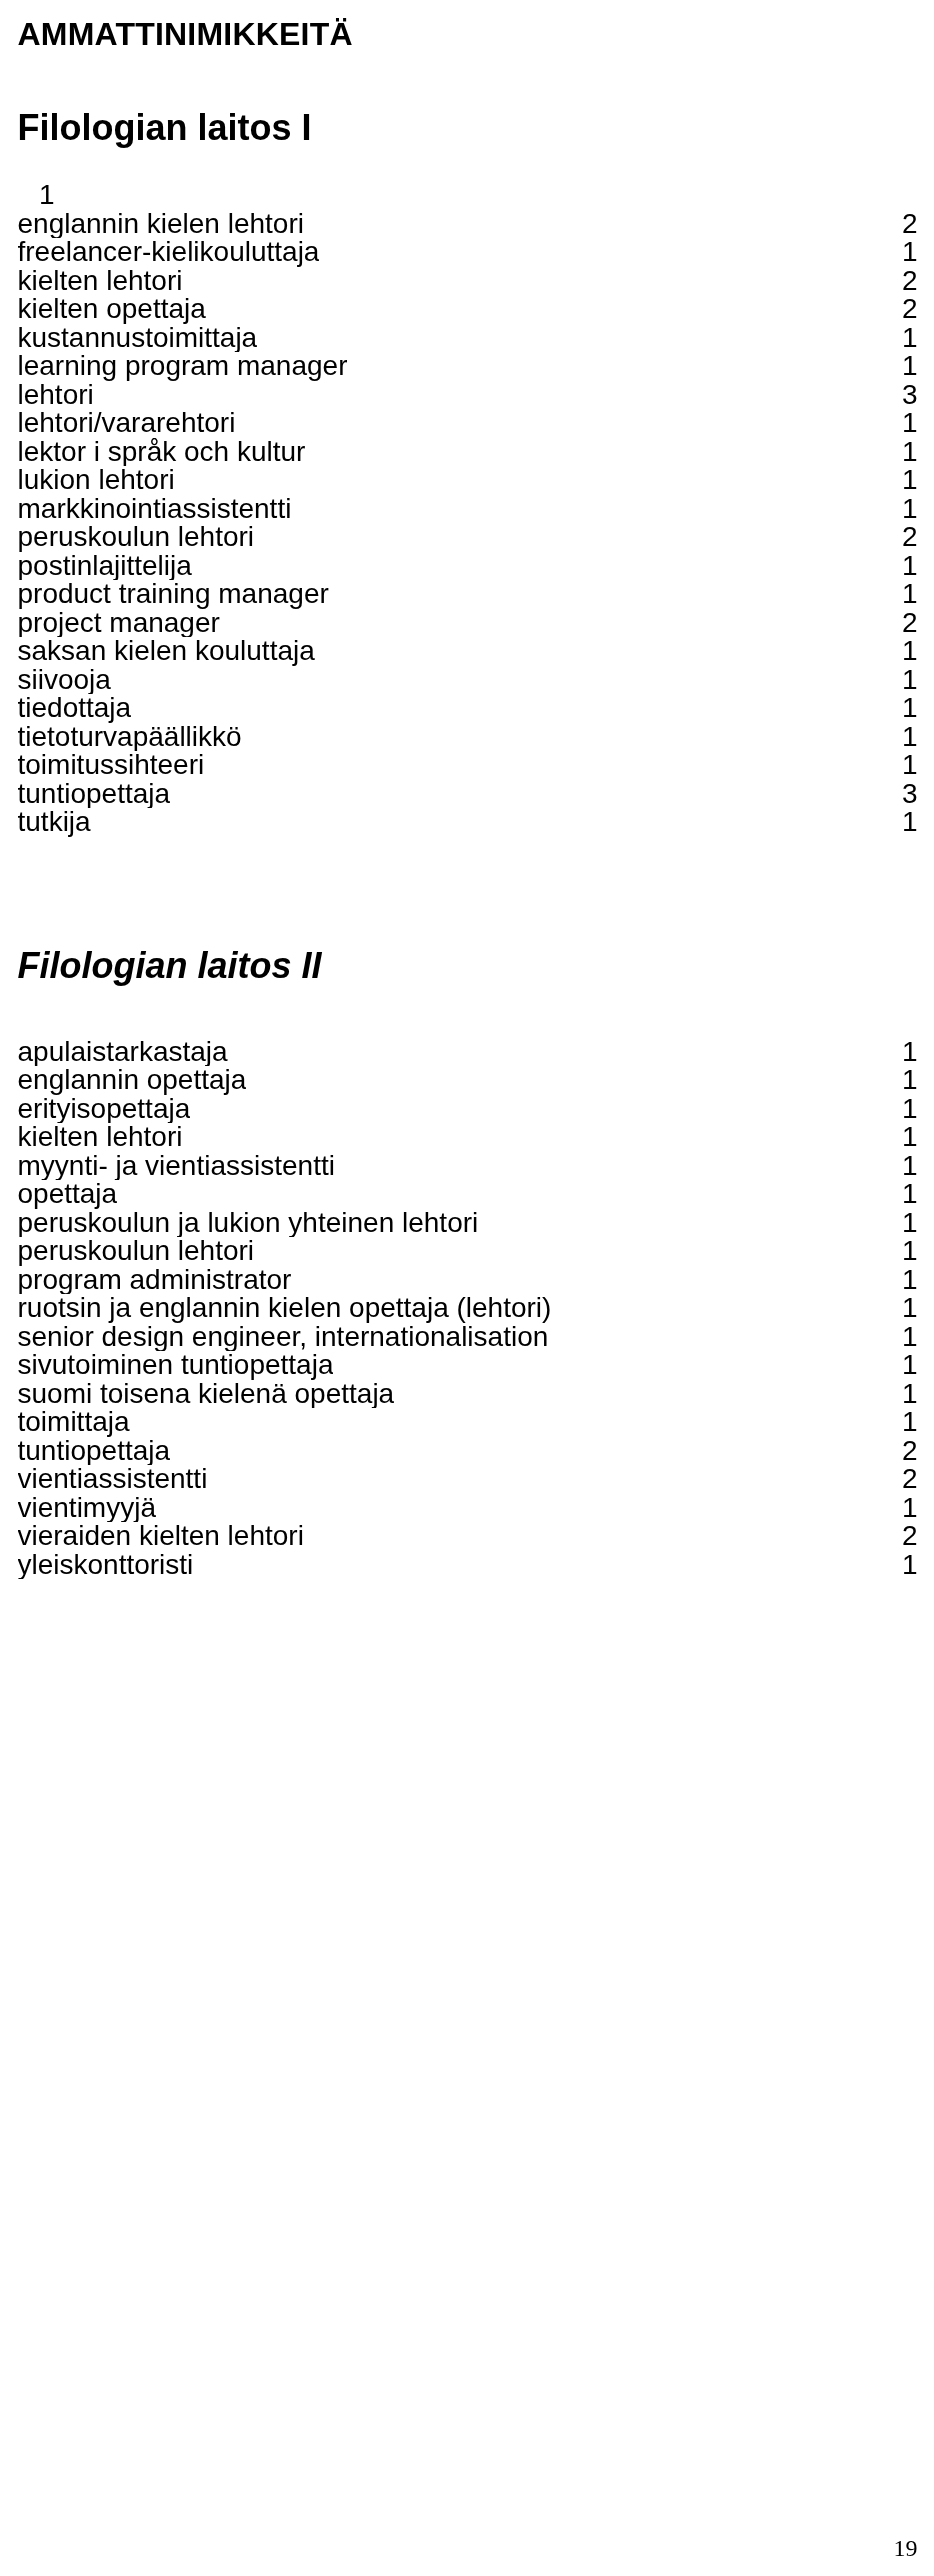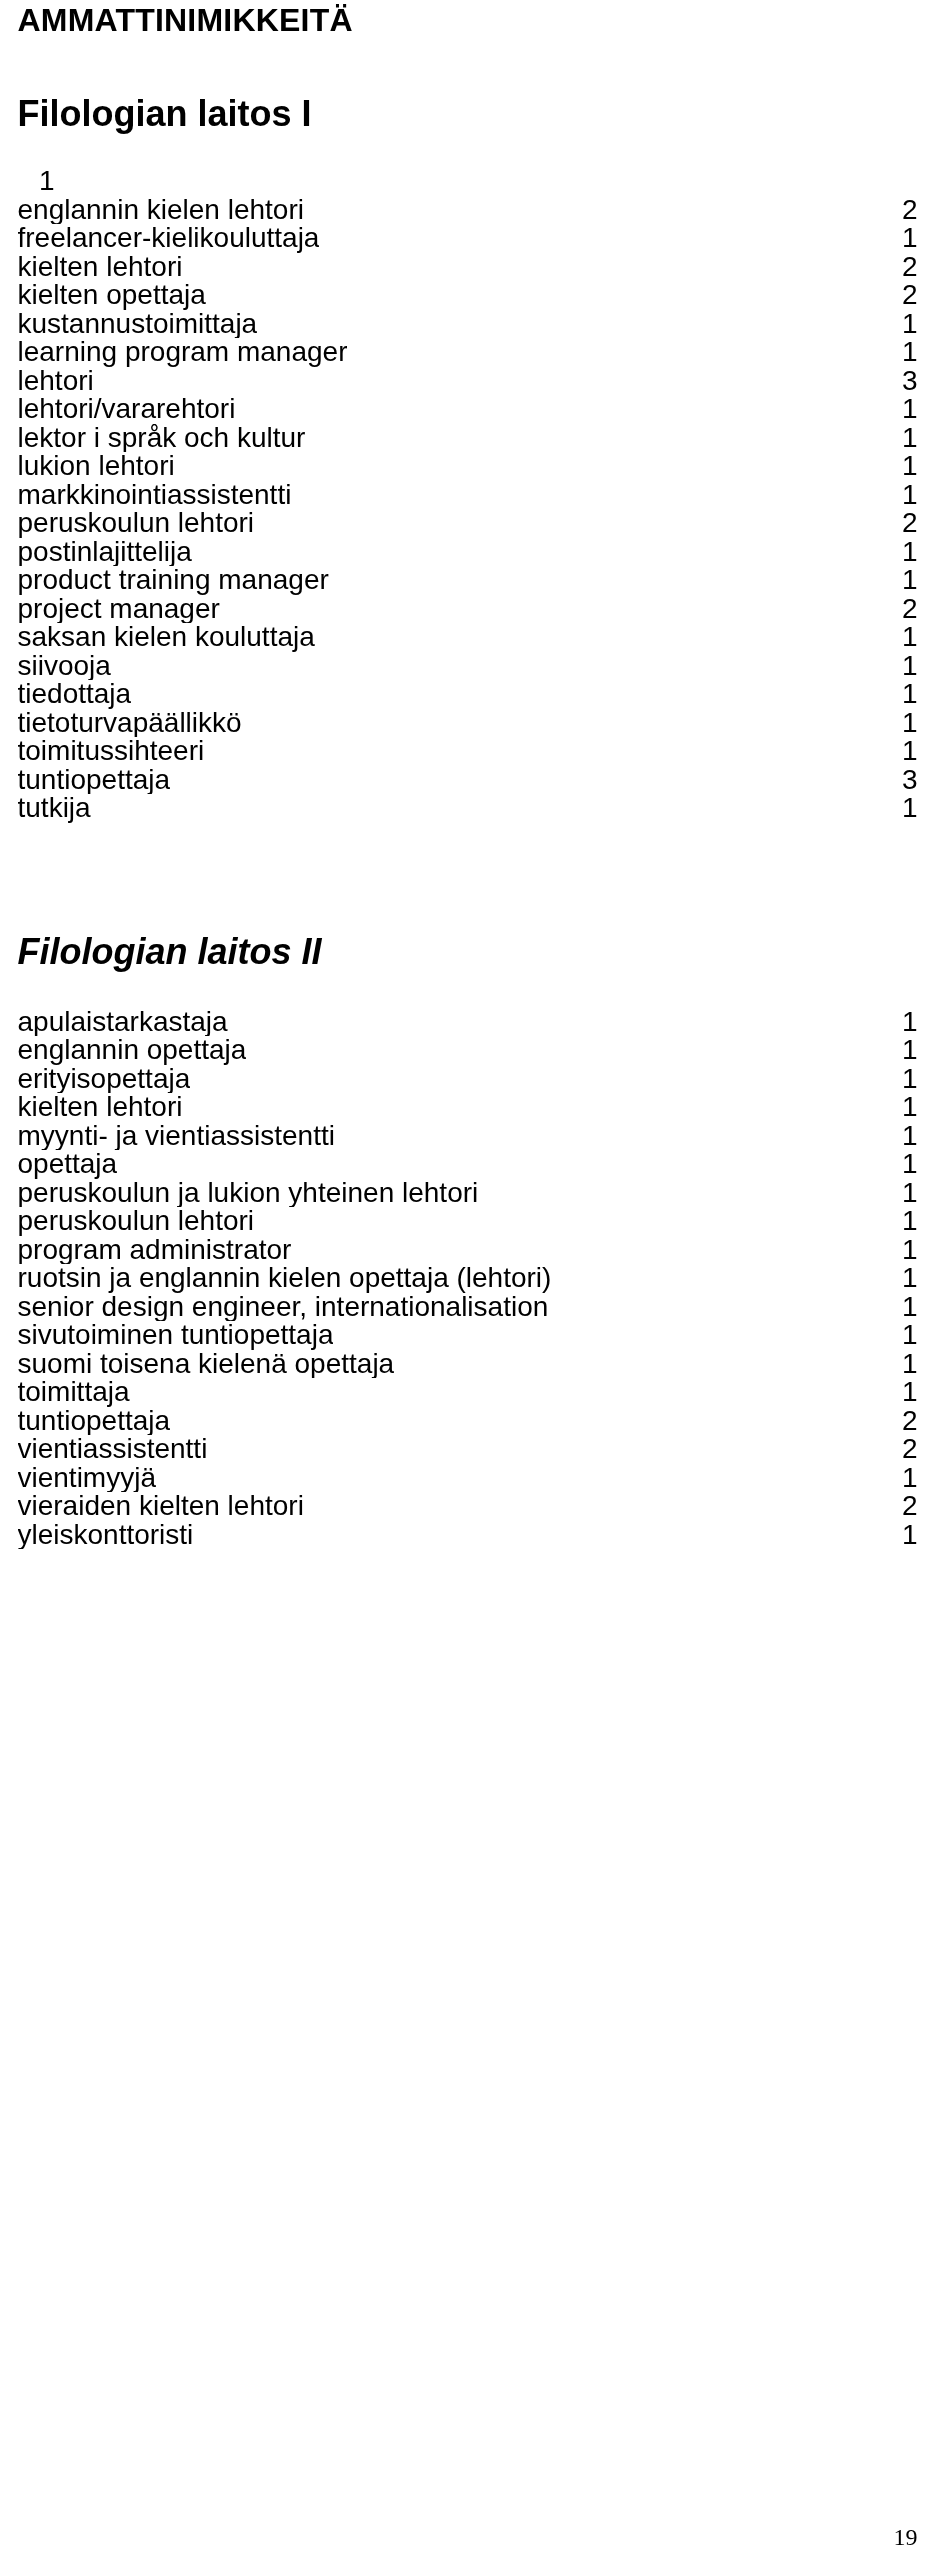--- a/index.html
+++ b/index.html
@@ -22,21 +22,21 @@
     height: 2576px;
     box-sizing: border-box;
     padding: 0 17.5px 0 17.5px;
     overflow: hidden;
   }
   .doc-title {
     font-size: 32px;
     font-weight: bold;
     letter-spacing: 0.2px;
     line-height: 1;
-    padding-top: 4px;
+    padding-top: 18px;
     margin: 0;
     white-space: nowrap;
   }
   .section {
     margin: 0;
   }
   .section-heading {
     font-size: 36px;
     font-weight: bold;
     line-height: 1;
@@ -45,21 +45,21 @@
   }
   #section-1 .section-heading { margin-top: 60px; }
   #section-2 .section-heading { margin-top: 0; font-style: italic; }
 
   .entry-list {
     list-style: none;
     margin: 0;
     padding: 0;
   }
   #section-1 .entry-list { margin-top: 35px; }
-  #section-2 .entry-list { margin-top: 38px; }
+  #section-2 .entry-list { margin-top: 54px; }
 
   .entry {
     display: flex;
     align-items: baseline;
     justify-content: space-between;
     font-size: 28px;
     line-height: 28.5px;
     white-space: nowrap;
   }
   .entry-label {
@@ -71,21 +71,21 @@
     text-align: right;
     min-width: 21.4px;
     padding-left: 15.6px;
   }
   .section-gap {
     height: 111px;
   }
   .page-number {
     position: absolute;
     right: 17.5px;
-    bottom: 27px;
+    bottom: 16px;
     font-family: "Liberation Serif", serif;
     font-size: 24px;
     line-height: 1;
   }
 </style>
 </head>
 <body>
 
 <div class="page">
 

